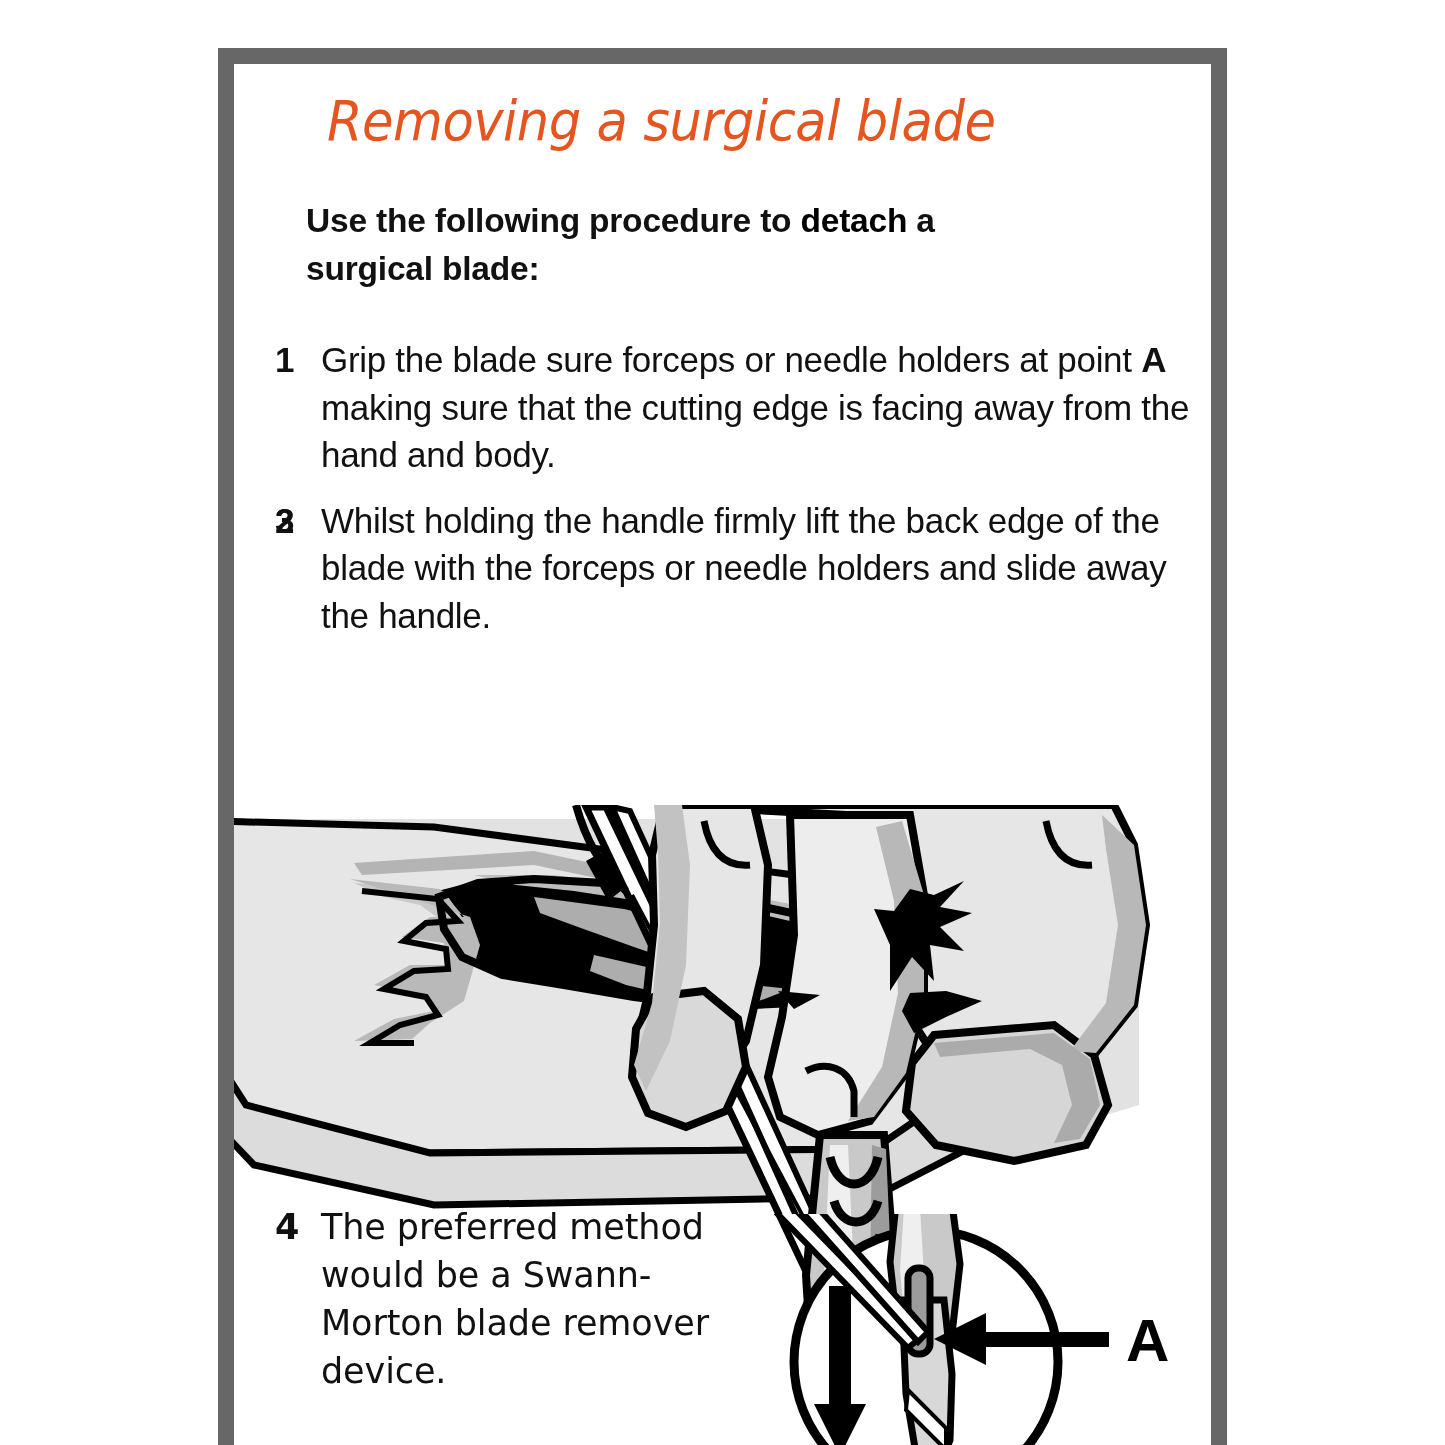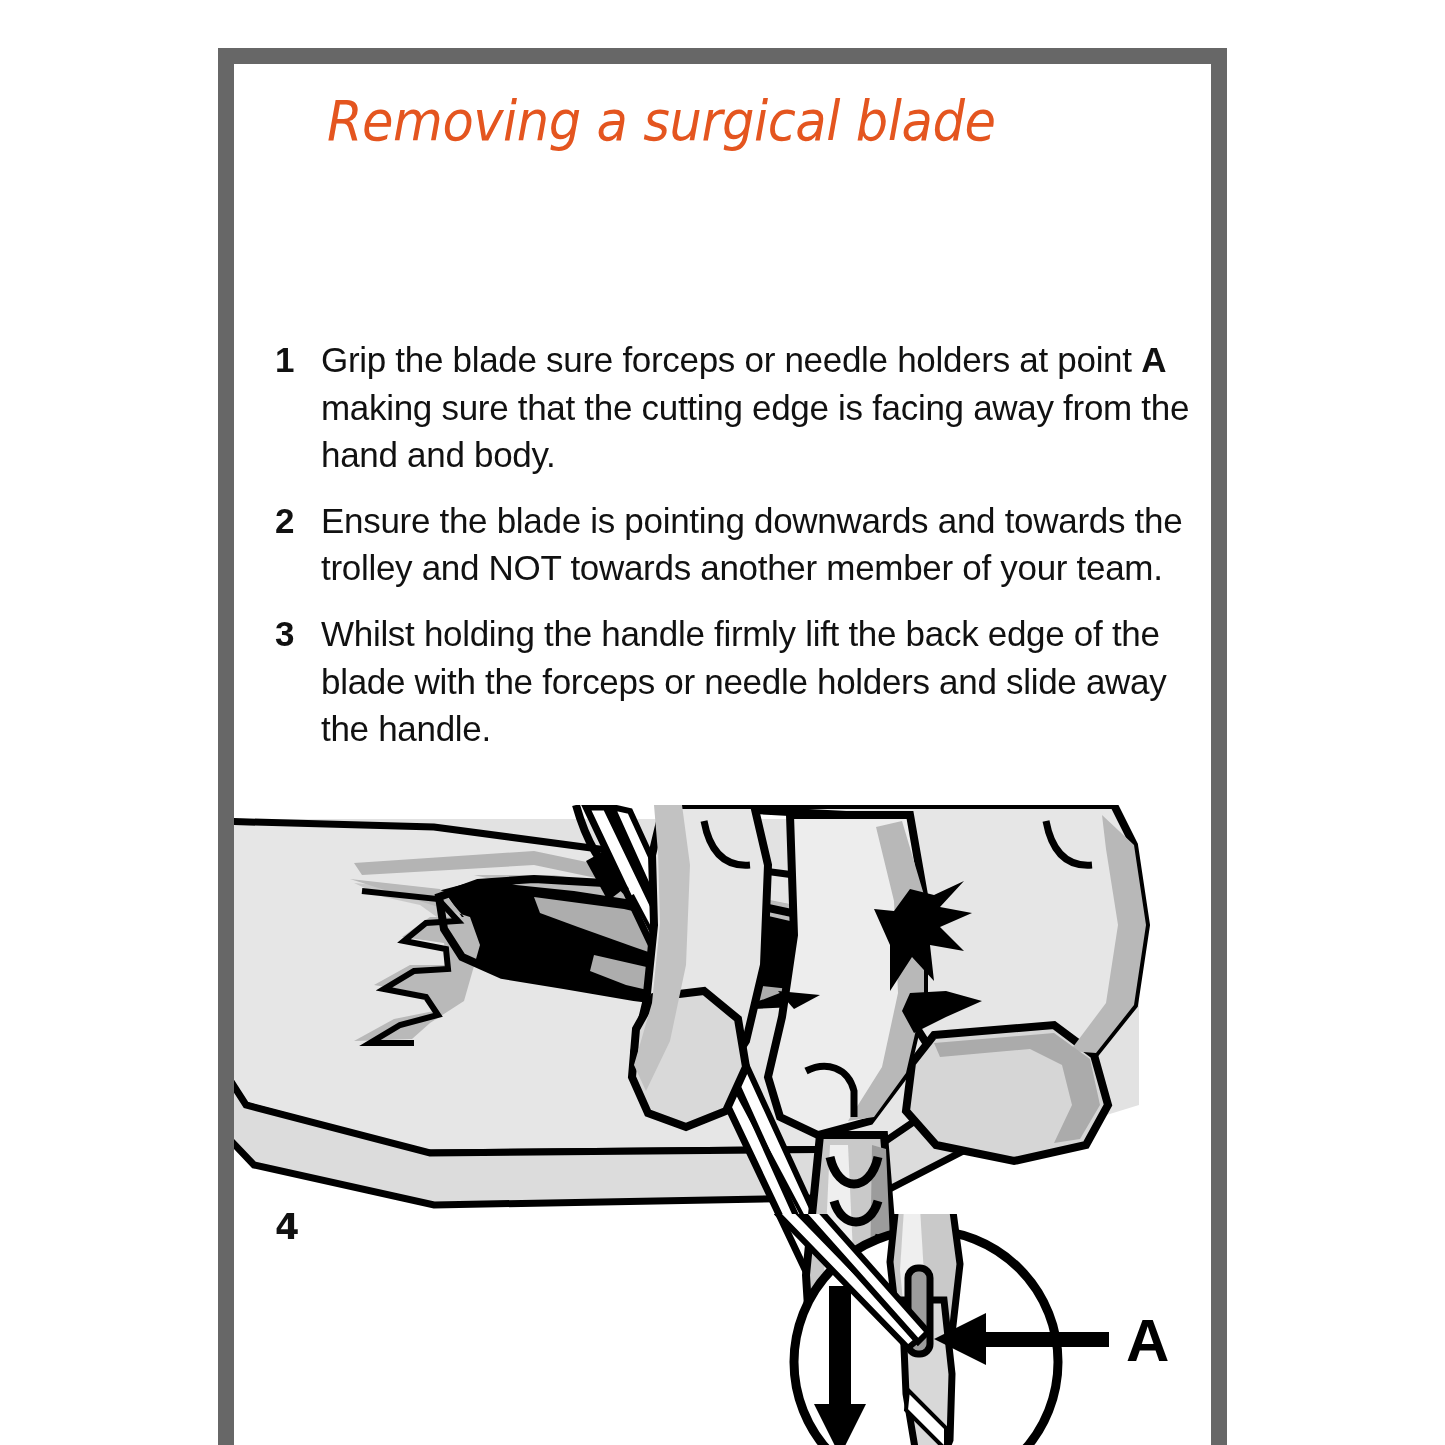--- a/index.html
+++ b/index.html
@@ -132,29 +132,30 @@
 </head>
 <body>
 
 <div id="poster">
 
   <div id="card-frame">
     <div id="card-inner">
 
       <div id="title">Removing a surgical blade</div>
 
+      <div id="intro"><span>Use the following procedure to </span><span class="hard">detach</span><span> a surgical blade:</span></div>
 
       <div id="steps">
 
         <div class="step">
           <span class="num">1</span><span>Grip the blade sure forceps or needle holders at point </span><b>A</b><span> making sure that the cutting edge is facing away from the hand and body.</span>
         </div>
 
         <div class="step">
-          <span class="num">2</span><span>Ensure the blade is pointing downwards and towards the trolley and NOT towards another member of your team.</span>
+          <span class="num">2</span>
         </div>
 
         <div class="step">
           <span class="num">3</span><span>Whilst holding the handle firmly lift the back edge of the blade with the forceps or needle holders and slide away the handle.</span>
         </div>
 
       </div>
 
       <div id="illustration">
         <svg width="977" height="647" viewBox="0 0 977 647" xmlns="http://www.w3.org/2000/svg">
@@ -275,18 +276,18 @@
           <g>
             <rect x="200" y="118" width="135" height="15" fill="#000000"></rect>
             <polygon points="160,125 212,99 212,151" fill="#000000"></polygon>
           </g>
 
           <text x="352" y="147" font-family="Liberation Sans, sans-serif" font-size="60" font-weight="bold" fill="#000000" id="labelA">A</text>
         </svg>
       </div>
 
       <div id="step4">
-        <span class="num">4</span>
+        <span class="num">4</span><span>The preferred method would be a Swann-Morton blade remover device.</span>
       </div>
 
     </div>
   </div>
 </div>
 
 </body></html>

